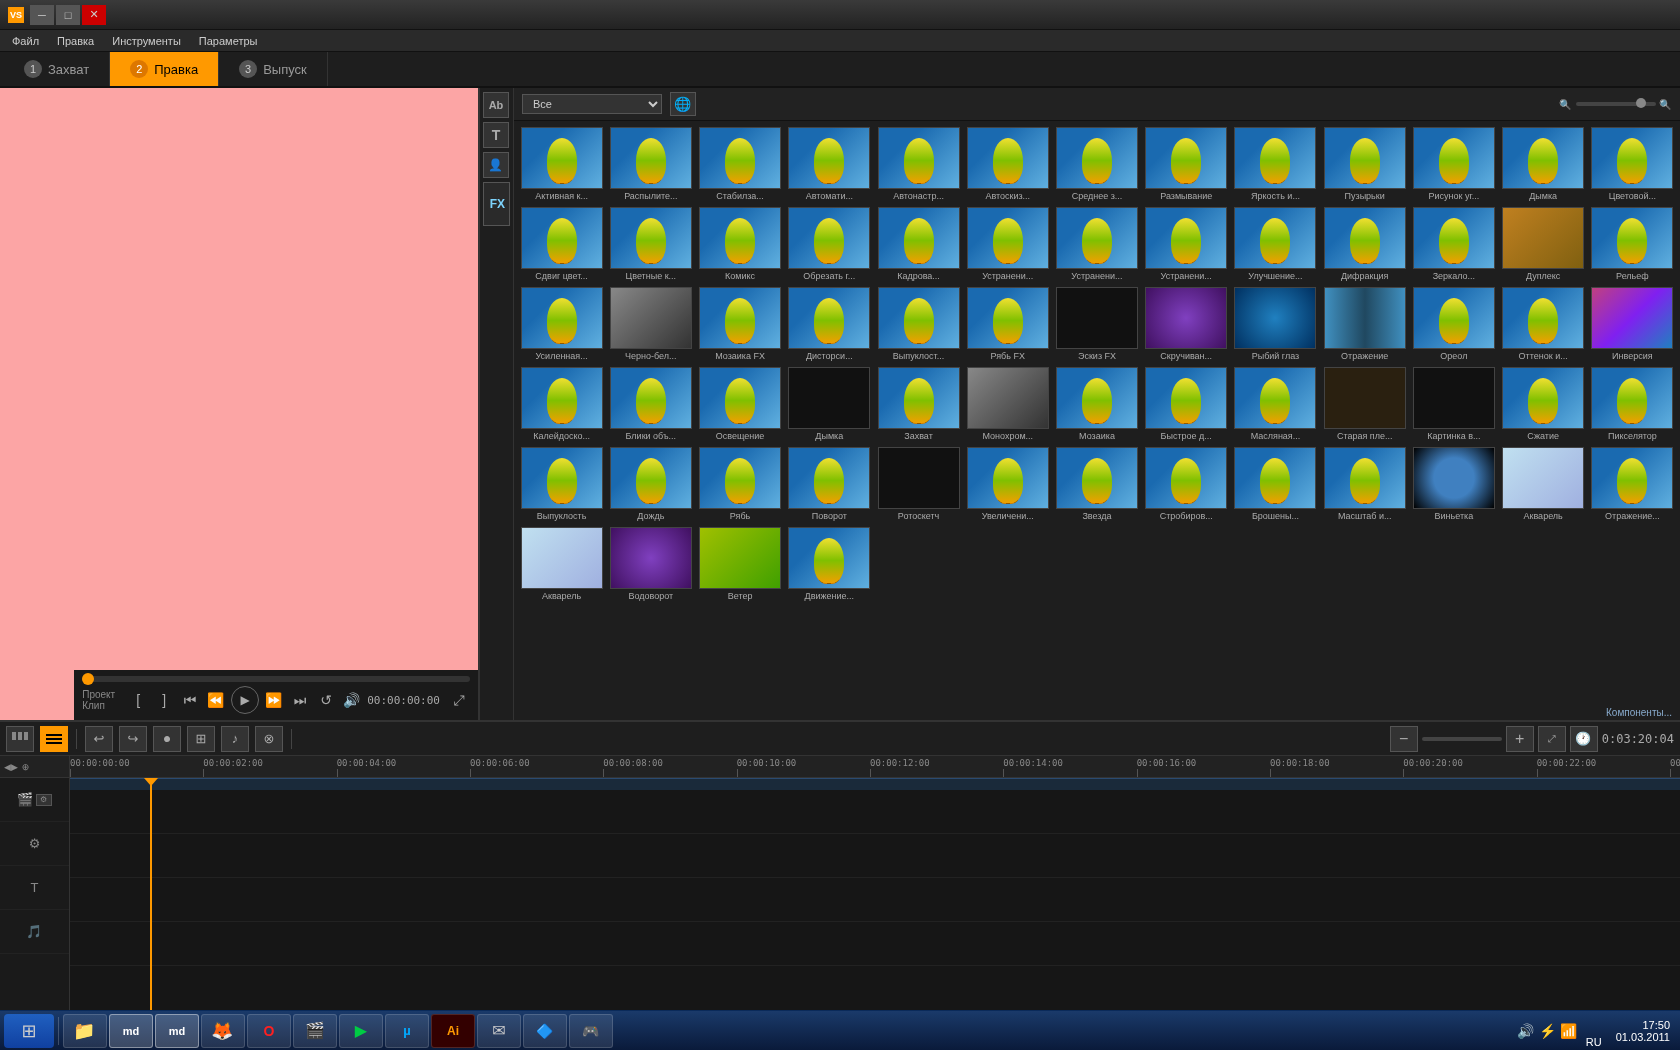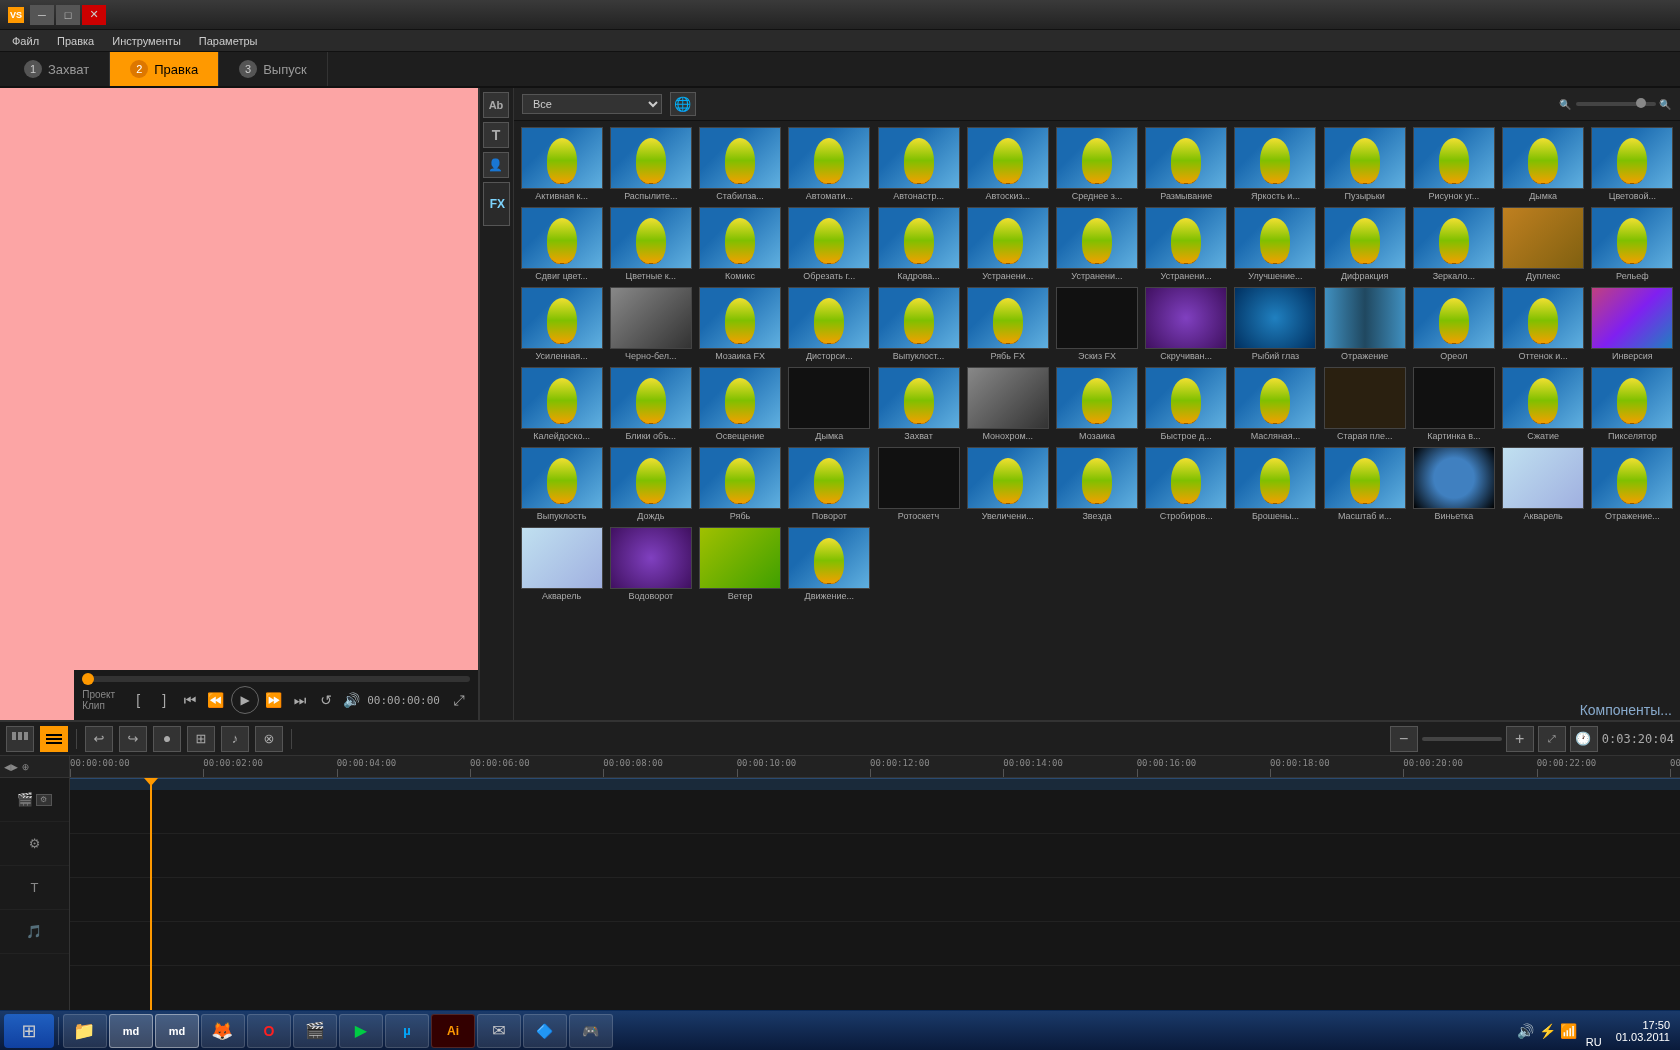--- a/index.html
+++ b/index.html
@@ -319,21 +319,21 @@
       color: #aaa;
       text-align: center;
       margin-top: 2px;
       width: 82px;
       white-space: nowrap;
       overflow: hidden;
       text-overflow: ellipsis;
     }
 
     .components-link {
-      font-size: 14px;
+      font-size: 10px;
       color: #88aacc;
       text-align: right;
       padding: 2px 8px;
       cursor: pointer;
     }
     .left-tool-btn {
       width: 26px; height: 26px;
       background: #333;
       border: 1px solid #555;
       color: #aaa;

